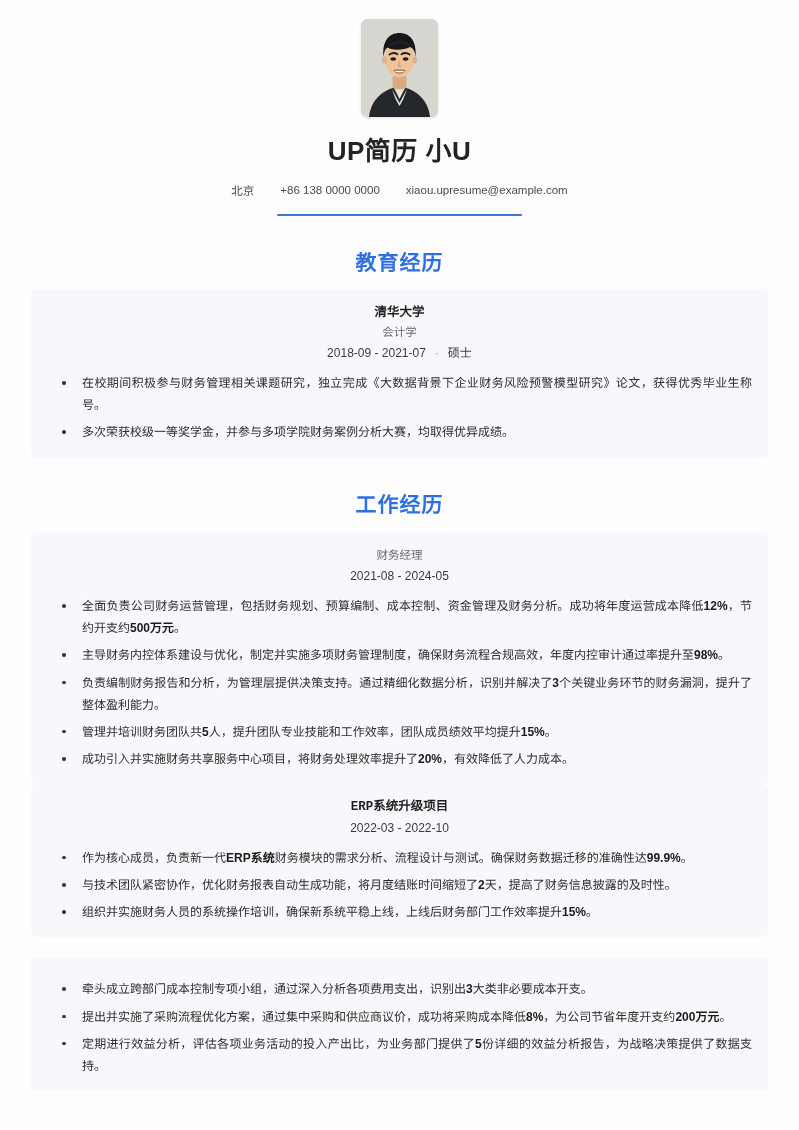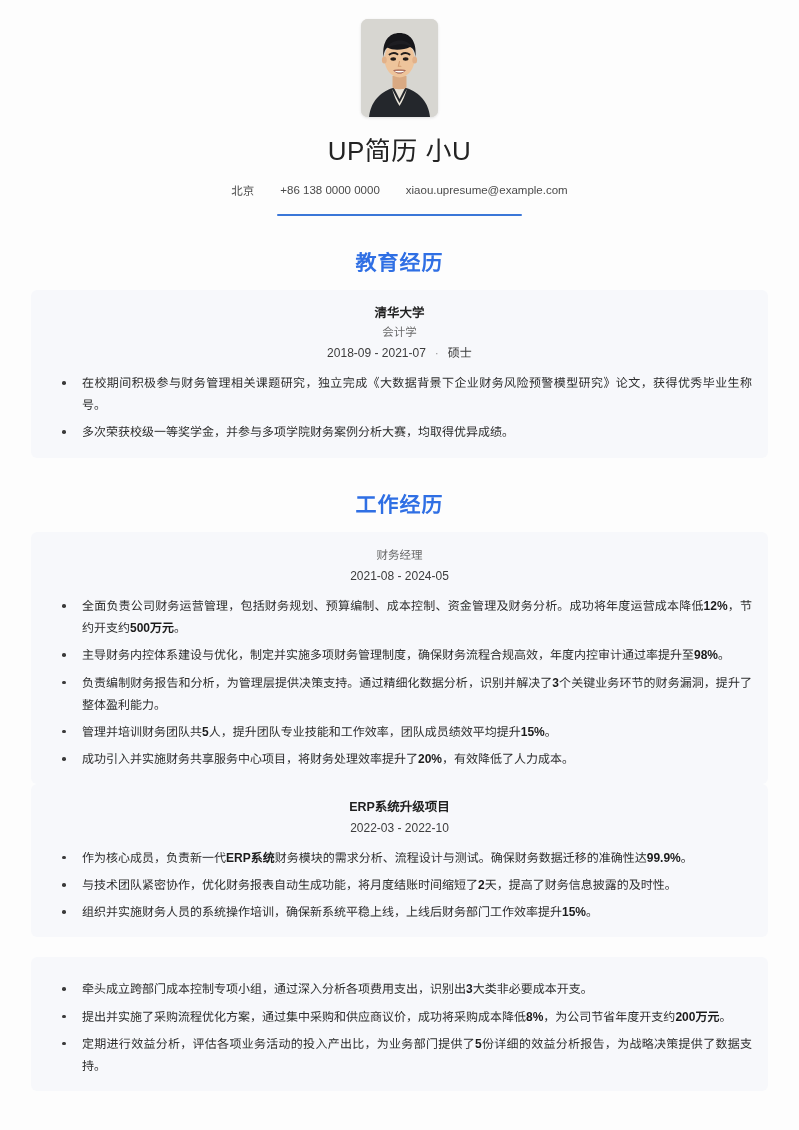--- a/index.html
+++ b/index.html
@@ -36,21 +36,21 @@
     border-radius: 7px;
     overflow: hidden;
     background: #d9d8d3;
     position: relative;
     box-shadow: 0 1px 3px rgba(0,0,0,0.12);
   }
   .avatar svg { display:block; width:100%; height:100%; }
 
   .name {
     font-size: 26px;
-    font-weight: 400;
+    font-weight: 700;
     letter-spacing: 0.5px;
     color: #232323;
     margin: 18px 0 0 0;
     line-height: 1.25;
   }
   .contact-row {
     margin-top: 14px;
     font-size: 11.5px;
     color: #4a4a4a;
     display: flex;
@@ -86,20 +86,21 @@
     box-sizing: border-box;
   }
   .card + .card { margin-top: 20px; }
 
   .entry-head { text-align: center; }
   .entry-org {
     font-size: 12.5px;
     font-weight: 700;
     color: #1f1f1f;
     line-height: 1.5;
+    font-family: Liberation Mono, monospace;
   }
   .entry-role {
     font-size: 11.5px;
     color: #6b6b6b;
     line-height: 1.7;
   }
   .entry-meta {
     font-size: 12px;
     color: #3c3c3c;
     line-height: 1.9;

